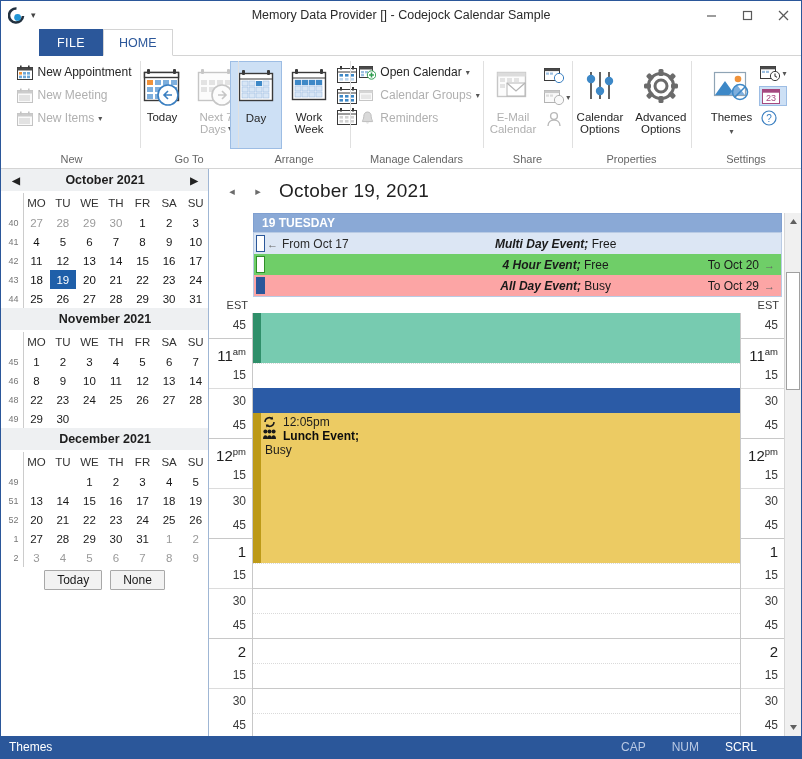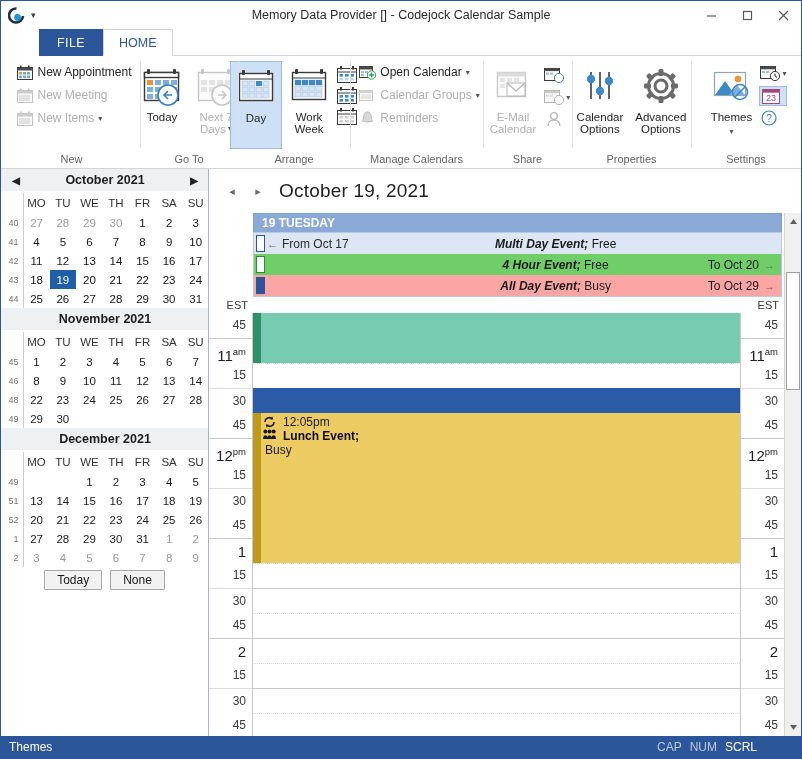--- a/index.html
+++ b/index.html
@@ -198,21 +198,21 @@
     color:#606060; font-size:8px;
   }
   .vs-track { flex:1; position:relative; background:#f0f0f0; }
   .vs-thumb { position:absolute; left:1px; right:1px; background:#fff; border:1px solid #a0a0a0; }
 
   
   .status {
     height:22px; flex:0 0 22px; background:#2b579a; color:#fff;
     display:flex; align-items:center; font-size:12px; padding:0 8px;
   }
-  .status .right { margin-left:auto; display:flex; gap:8px; padding-right:36px; }
+  .status .right { margin-left:auto; display:flex; gap:26px; padding-right:36px; }
   .status .dim2 { color:#b9c9e4; }
 </style>
 </head>
 <body>
 
 <div id="app">
 
   <div class="titlebar">
     <div class="qat">
       <span class="qat-logo">

